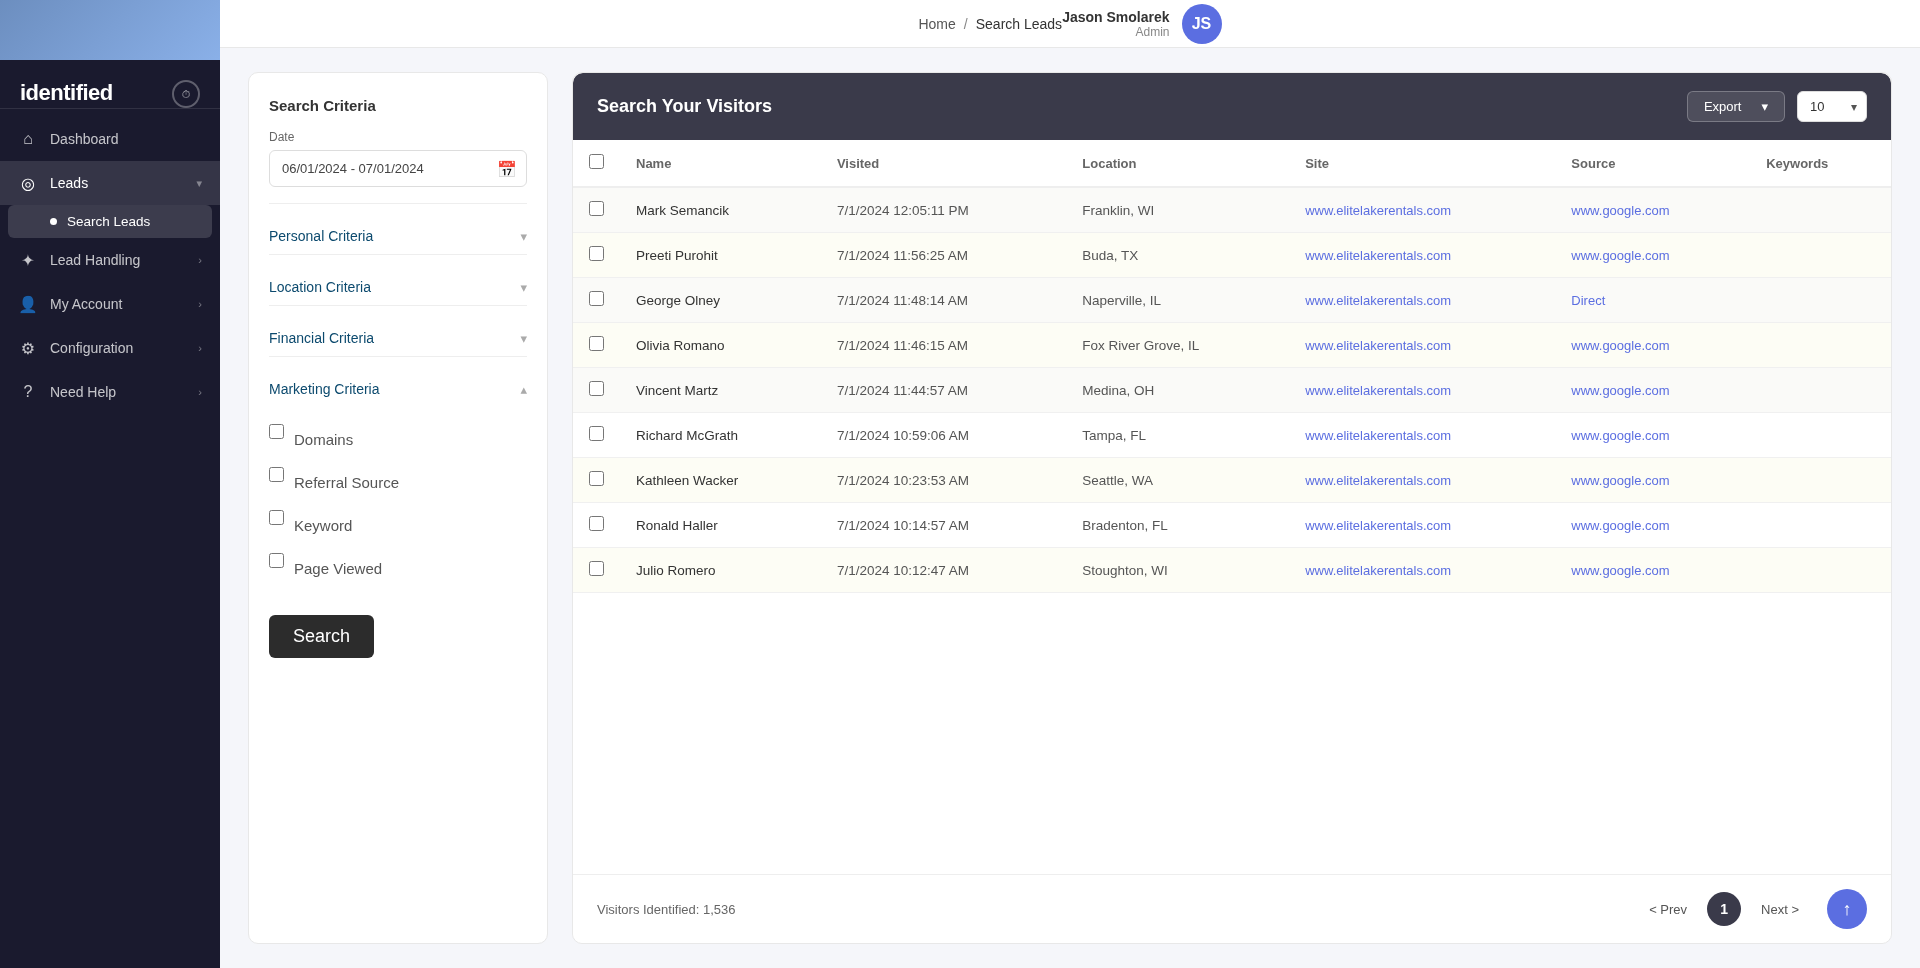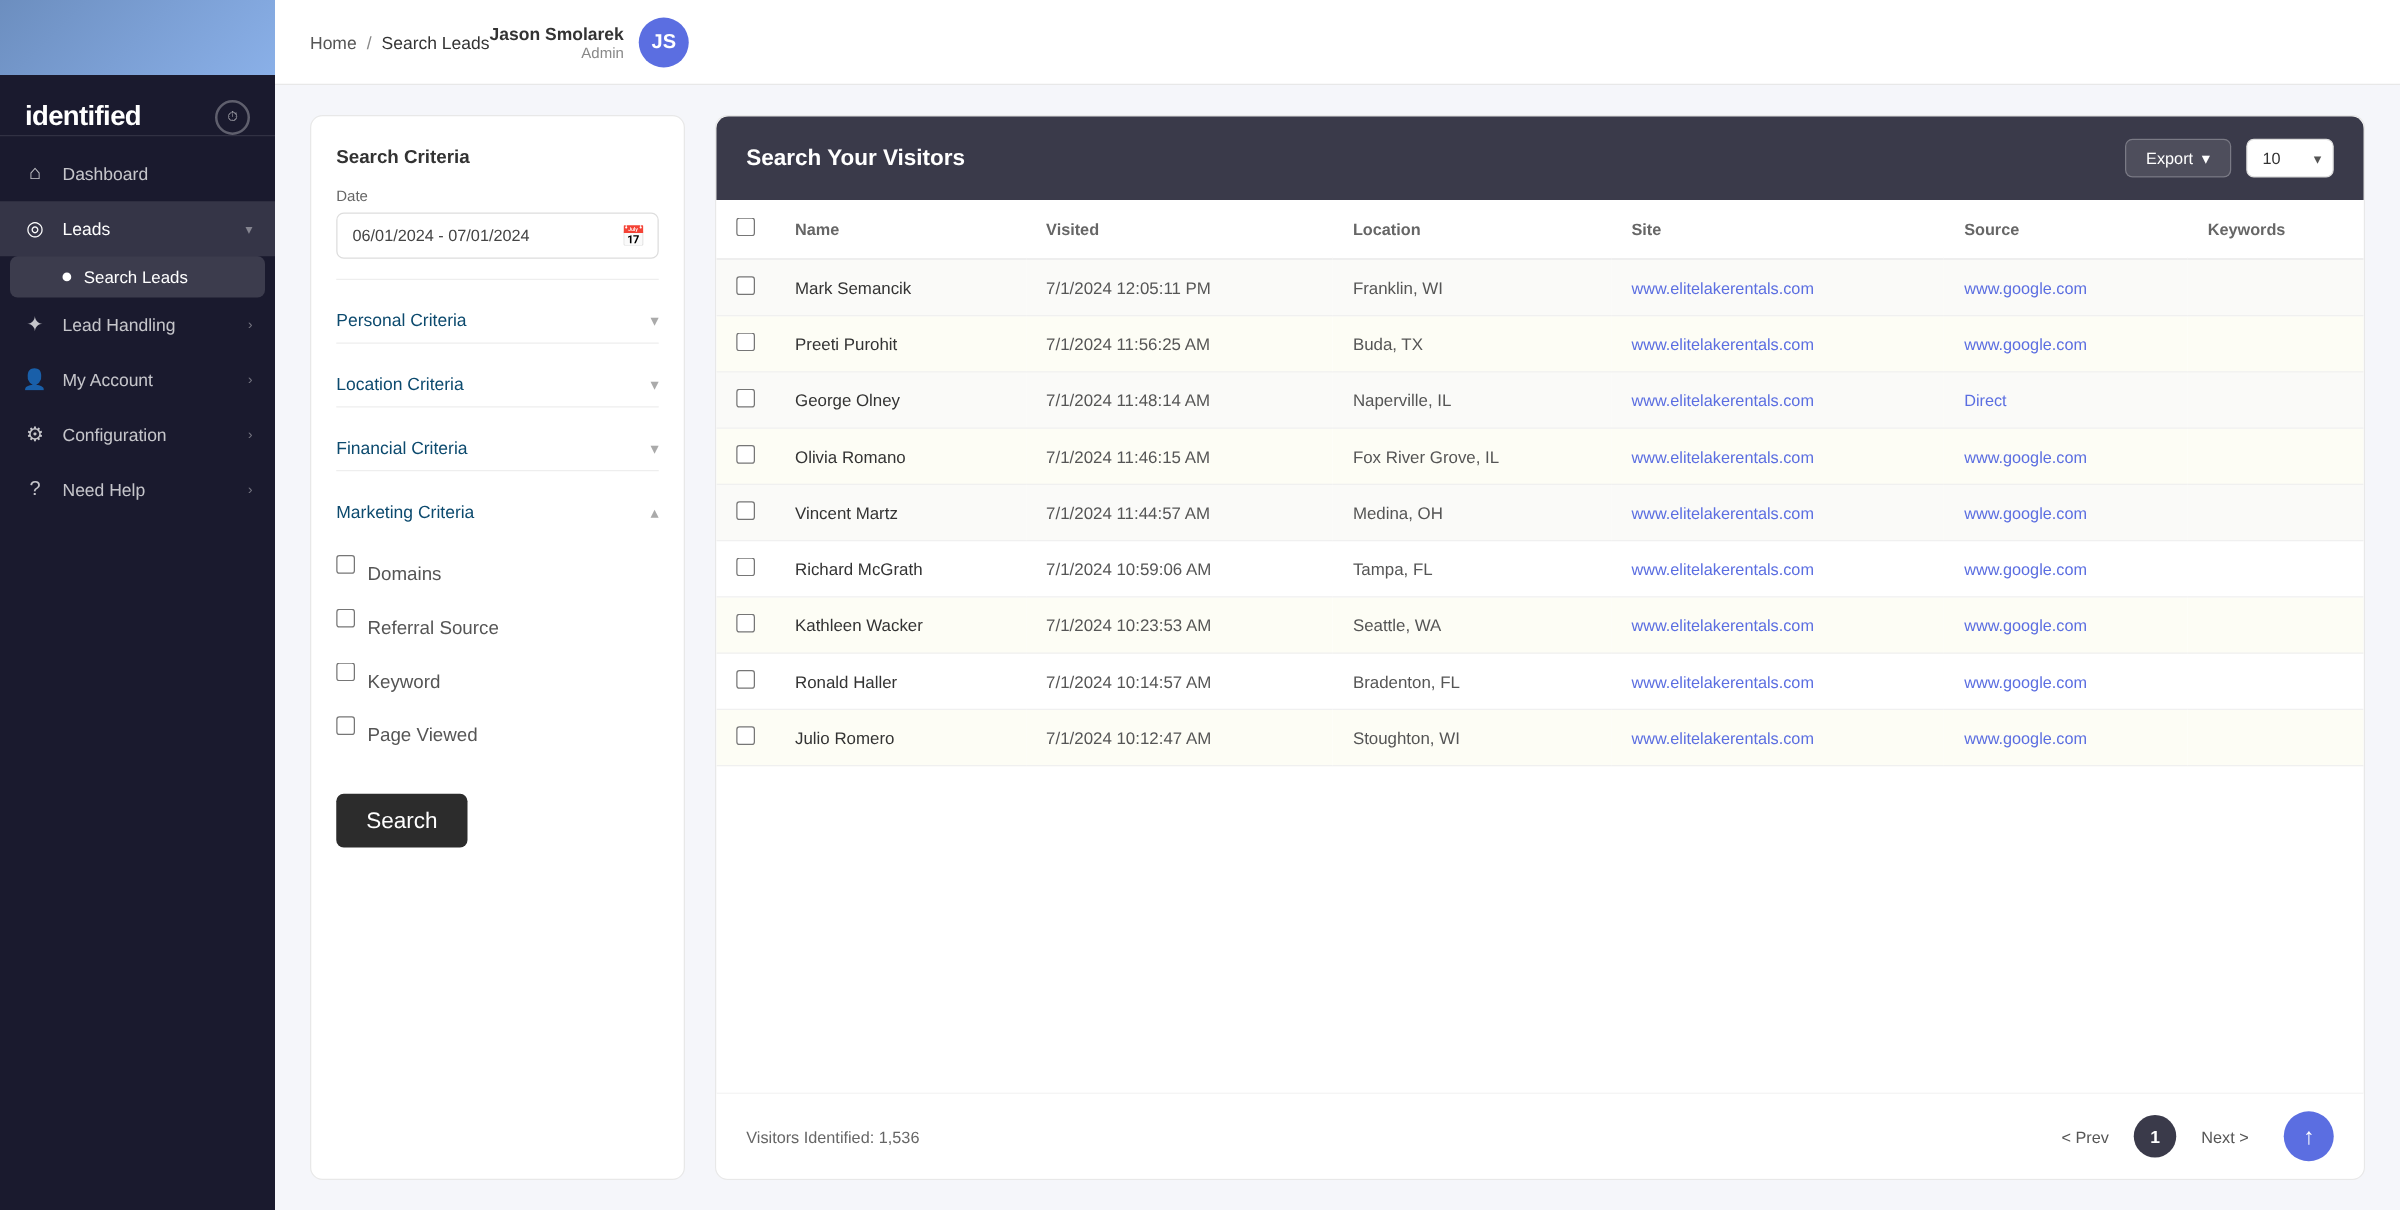--- a/index.html
+++ b/index.html
@@ -19,21 +19,21 @@
     .nav-sub-item.active { background: rgba(255,255,255,0.15); color: #fff; border-radius: 6px; margin: 0 8px; padding-left: 42px; }
     .nav-sub-dot { width: 7px; height: 7px; border-radius: 50%; background: #888; margin-right: 10px; }
     .nav-sub-item.active .nav-sub-dot { background: #fff; }
     .sidebar-top-image { height: 60px; background: linear-gradient(135deg, #4a90d9, #5b6ee1); display: flex; align-items: center; justify-content: center; overflow: hidden; }
     .sidebar-top-image-placeholder { width: 100%; height: 100%; background: linear-gradient(135deg, #6c8ebf 0%, #7b9fd4 50%, #8ab0e8 100%); }
 
     
     .main { flex: 1; display: flex; flex-direction: column; overflow: hidden; }
 
     
-    .topbar { background: #fff; border-bottom: 1px solid #e8e8e8; padding: 0 28px; height: 68px; display: flex; align-items: center; justify-content: flex-start; flex-shrink: 0; }
+    .topbar { background: #fff; border-bottom: 1px solid #e8e8e8; padding: 0 12px; height: 48px; display: flex; align-items: center; justify-content: center; flex-shrink: 0; }
     .breadcrumb { display: flex; align-items: center; gap: 8px; font-size: 14px; color: #888; }
     .breadcrumb a { color: #555; text-decoration: none; }
     .breadcrumb .current { color: #333; font-weight: 500; }
     .topbar-user { display: flex; align-items: center; gap: 12px; }
     .topbar-user-info { text-align: right; }
     .topbar-user-name { font-size: 14px; font-weight: 600; color: #333; }
     .topbar-user-role { font-size: 12px; color: #888; }
     .avatar { width: 40px; height: 40px; border-radius: 50%; background: #5b6ee1; display: flex; align-items: center; justify-content: center; color: #fff; font-size: 16px; font-weight: 600; overflow: hidden; }
 
     
@@ -58,21 +58,21 @@
     .checkbox-item input[type=checkbox] { width: 15px; height: 15px; cursor: pointer; accent-color: #5b6ee1; }
     .checkbox-item label { font-size: 15px; color: #555; cursor: pointer; margin-top: 16px; }
 
     .search-btn { background: #2c2c2c; color: #fff; border: none; border-radius: 6px; padding: 11px 24px; font-size: 18px; font-weight: 500; cursor: pointer; margin-top: 16px; }
 
     
     .right-panel { flex: 1; background: #fff; border-radius: 10px; border: 1px solid #e8e8e8; display: flex; flex-direction: column; overflow: hidden; }
     .panel-header { background: #3a3a4a; color: #fff; padding: 18px 24px; display: flex; align-items: center; justify-content: space-between; border-radius: 10px 10px 0 0; }
     .panel-title { font-size: 18px; font-weight: 600; color: #fff; }
     .panel-controls { display: flex; align-items: center; gap: 12px; }
-    .export-btn { background: rgba(255,255,255,0.1); border: 1px solid rgba(255,255,255,0.25); color: #fff; padding: 7px 16px; border-radius: 6px; font-size: 13px; cursor: pointer; display: flex; align-items: center; gap: 7px; }
+    .export-btn { background: rgba(255,255,255,0.1); border: 1px solid rgba(255,255,255,0.25); color: #fff; padding: 7px 16px; border-radius: 6px; font-size: 13px; cursor: pointer; display: flex; align-items: center; gap: 20px; }
     .page-size-select { background: #fff; border: 1px solid #ddd; border-radius: 6px; padding: 7px 28px 7px 12px; font-size: 13px; color: #333; cursor: pointer; appearance: none; min-width: 70px; }
     .select-wrapper { position: relative; }
     .select-wrapper::after { content: '▾'; position: absolute; right: 10px; top: 50%; transform: translateY(-50%); color: #555; font-size: 12px; pointer-events: none; }
 
     
     .table-container { flex: 1; overflow-y: auto; }
     table { width: 100%; border-collapse: collapse; }
     thead th { padding: 14px 16px; text-align: left; font-size: 13px; font-weight: 600; color: #666; border-bottom: 2px solid #eee; background: #fff; position: sticky; top: 0; z-index: 1; }
     tbody tr { border-bottom: 1px solid #f0f0f0; }
     tbody tr:nth-child(odd) { background: #fafaf8; }

